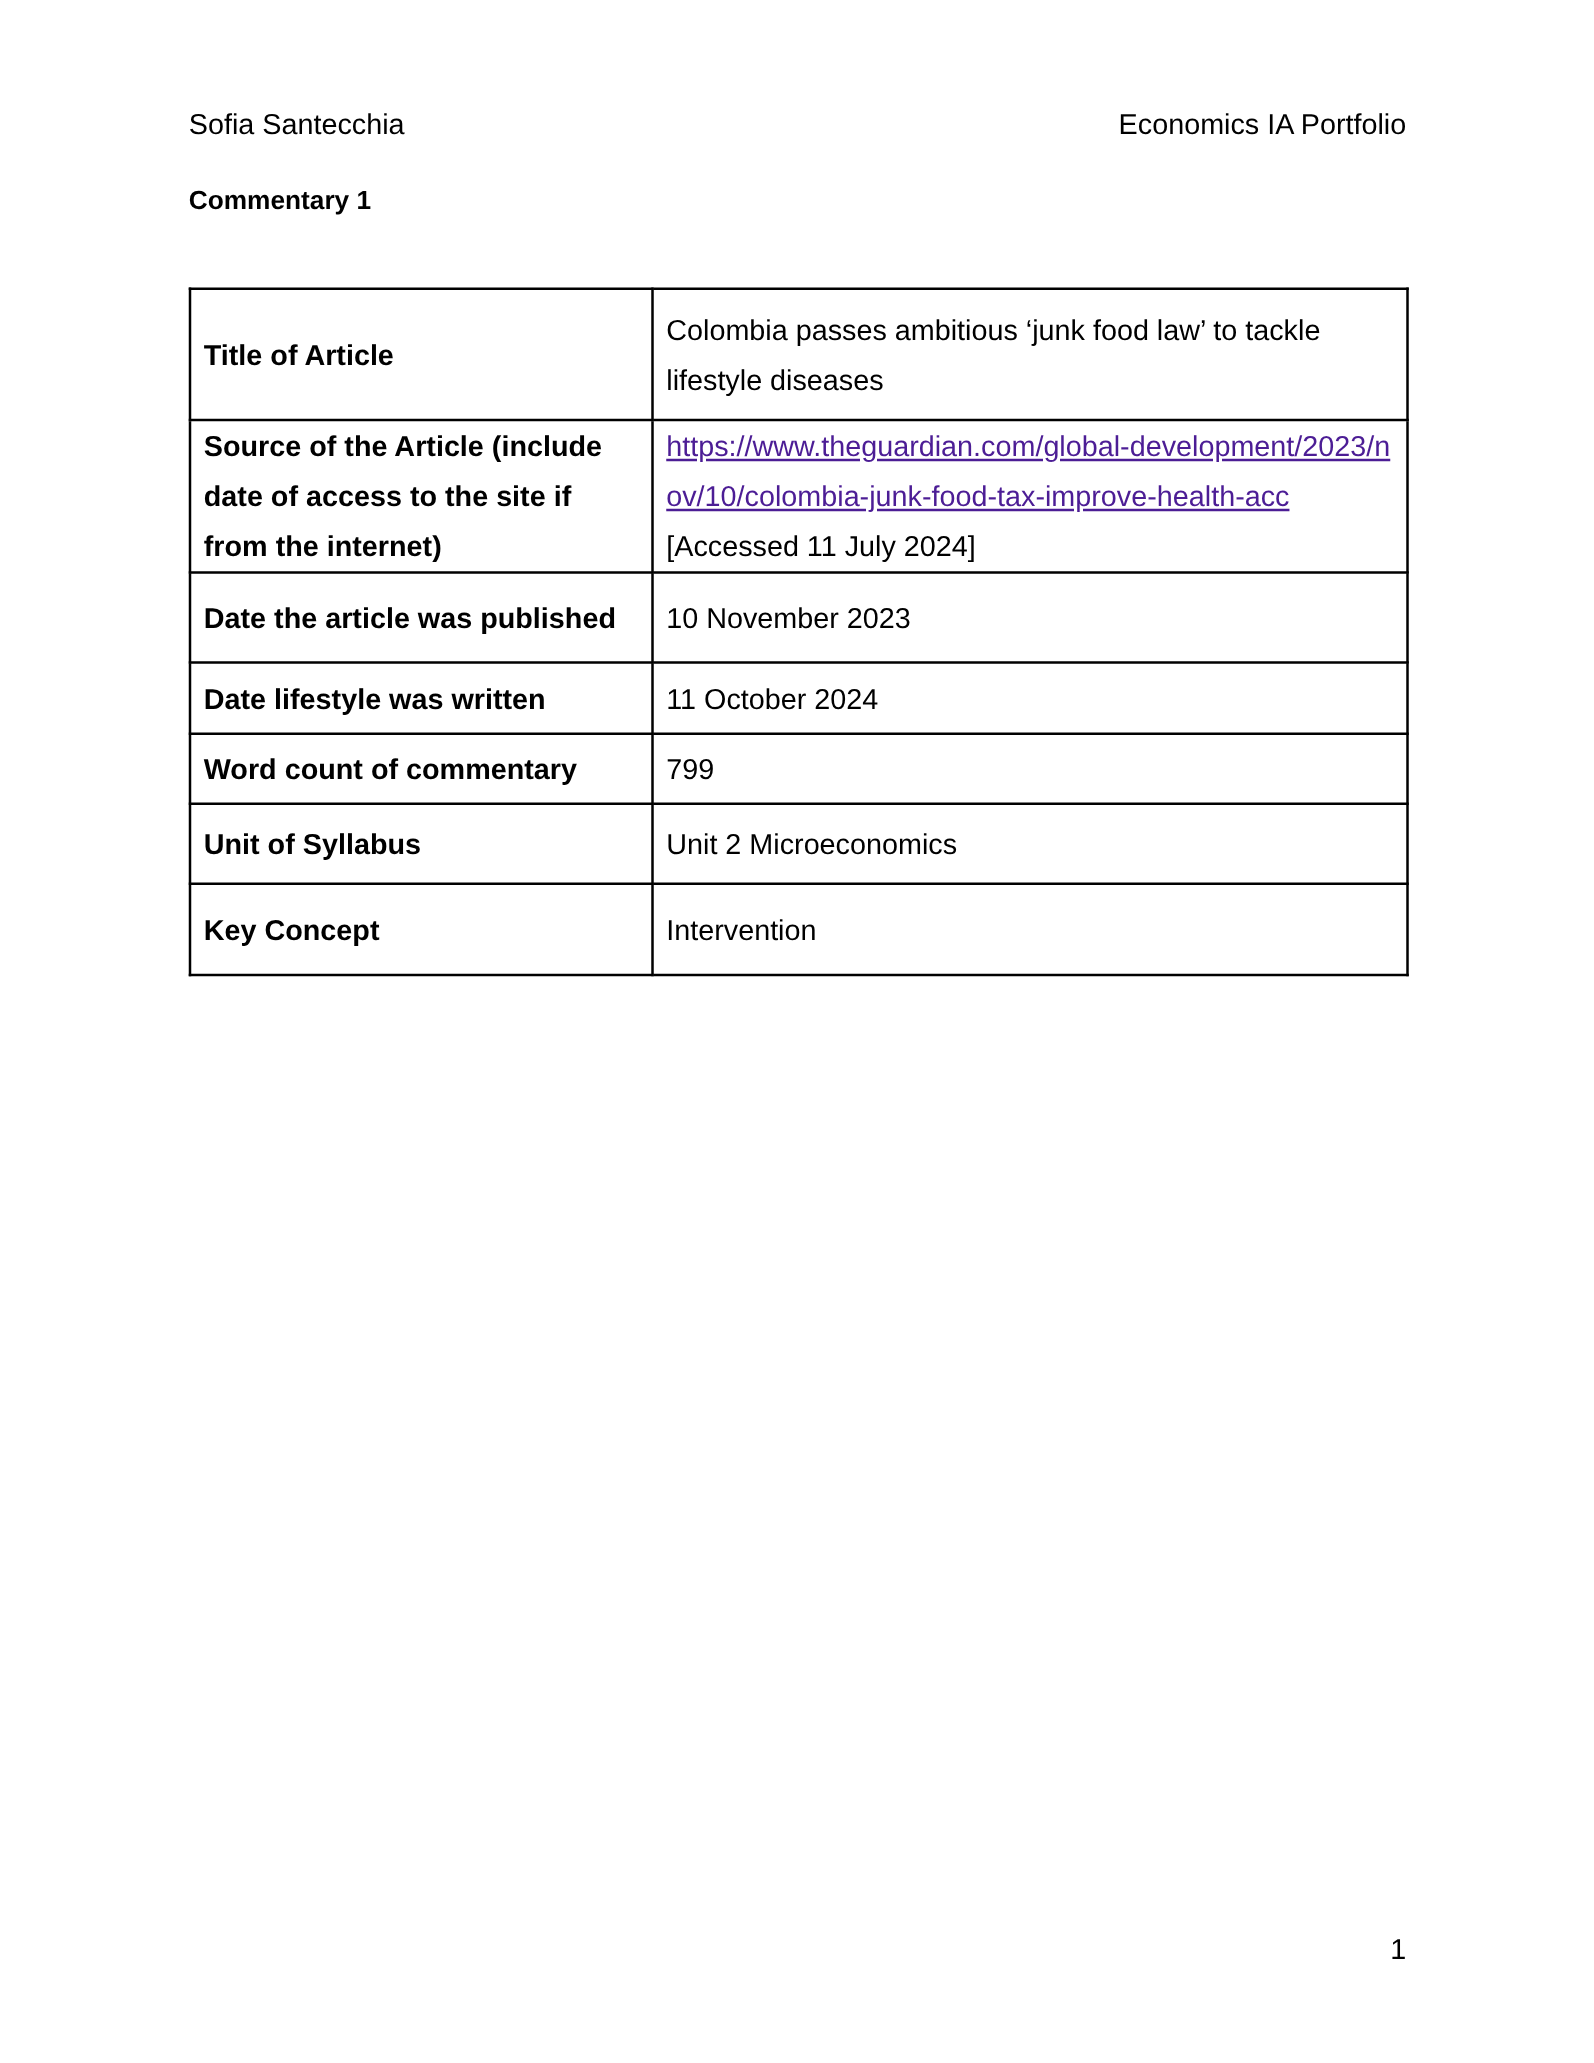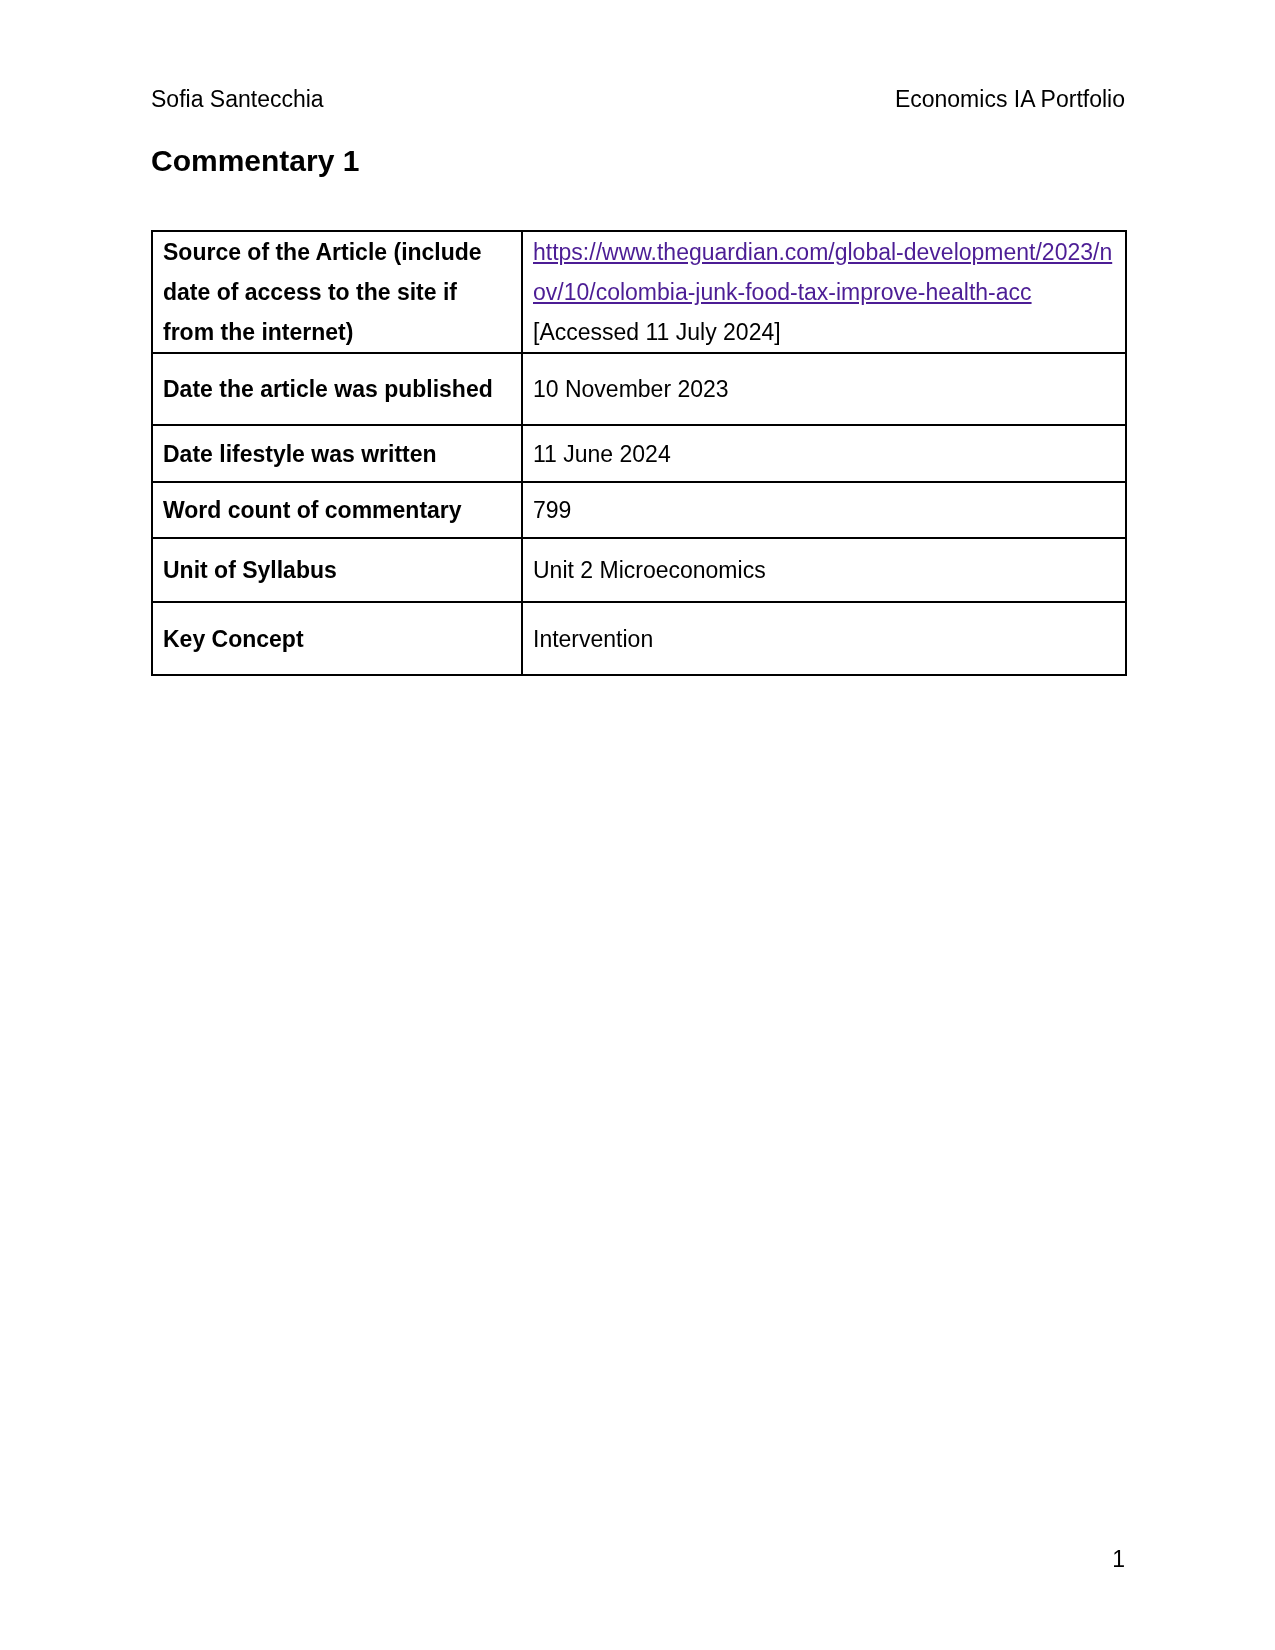--- a/index.html
+++ b/index.html
@@ -23,21 +23,21 @@
     right: 150px;
     display: flex;
     justify-content: space-between;
     font-size: 23px;
     line-height: 28px;
   }
   .section-title {
     position: absolute;
     top: 147px;
     left: 151px;
-    font-size: 30px;
+    font-size: 21px;
     font-weight: bold;
     line-height: 28px;
   }
   table.info-table {
     position: absolute;
     top: 230px;
     left: 151px;
     width: 974px;
     border-collapse: collapse;
     table-layout: fixed;
@@ -86,38 +86,42 @@
   </div>
 
   <div class="section-title">Commentary 1</div>
 
   <table class="info-table">
     <colgroup>
         <col class="c1">
         <col class="c2">
       </colgroup>
     <tbody>
+      <tr class="r0">
+        <td class="cell-label">Title of Article</td>
+        <td class="cell-value">Colombia passes ambitious ‘junk food law’ to tackle lifestyle diseases</td>
+      </tr>
 
       <tr class="r1">
         <td class="cell-label">Source of the Article (include date of access to the site if from the internet)</td>
         <td class="cell-value">
           <a class="url-line">https://www.theguardian.com/global-development/2023/n</a>
           <a class="url-line">ov/10/colombia-junk-food-tax-improve-health-acc</a>
           <div>[Accessed 11 July 2024]</div>
         </td>
       </tr>
 
       <tr class="r2">
         <td class="cell-label">Date the article was published</td>
         <td class="cell-value">10 November 2023</td>
       </tr>
 
       <tr class="r3">
         <td class="cell-label">Date lifestyle was written</td>
-        <td class="cell-value">11 June 2024</td>
+        <td class="cell-value">11 October 2024</td>
       </tr>
 
       <tr class="r4">
         <td class="cell-label">Word count of commentary</td>
         <td class="cell-value">799</td>
       </tr>
 
       <tr class="r5">
         <td class="cell-label">Unit of Syllabus</td>
         <td class="cell-value">Unit 2 Microeconomics</td>

